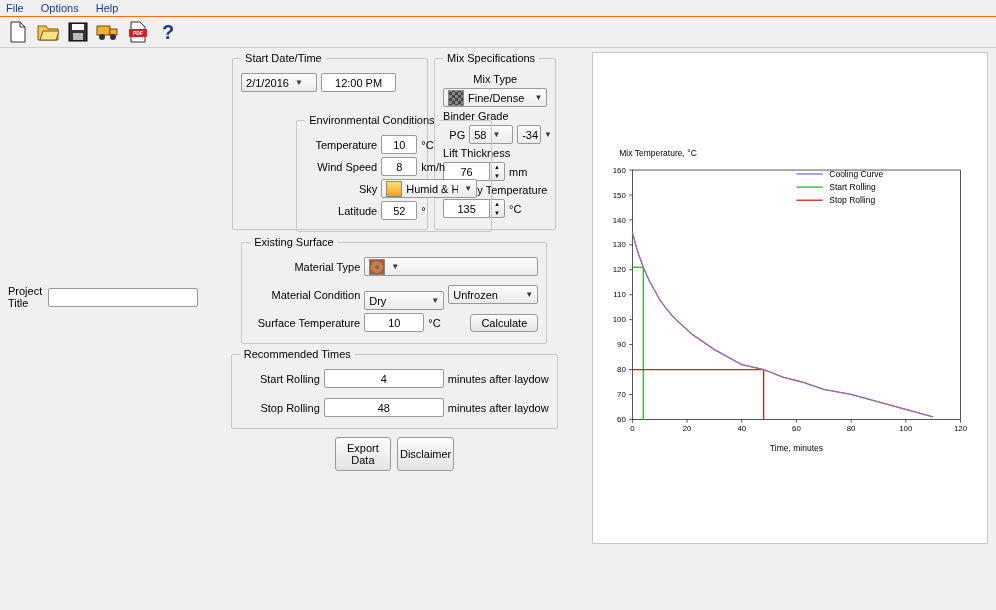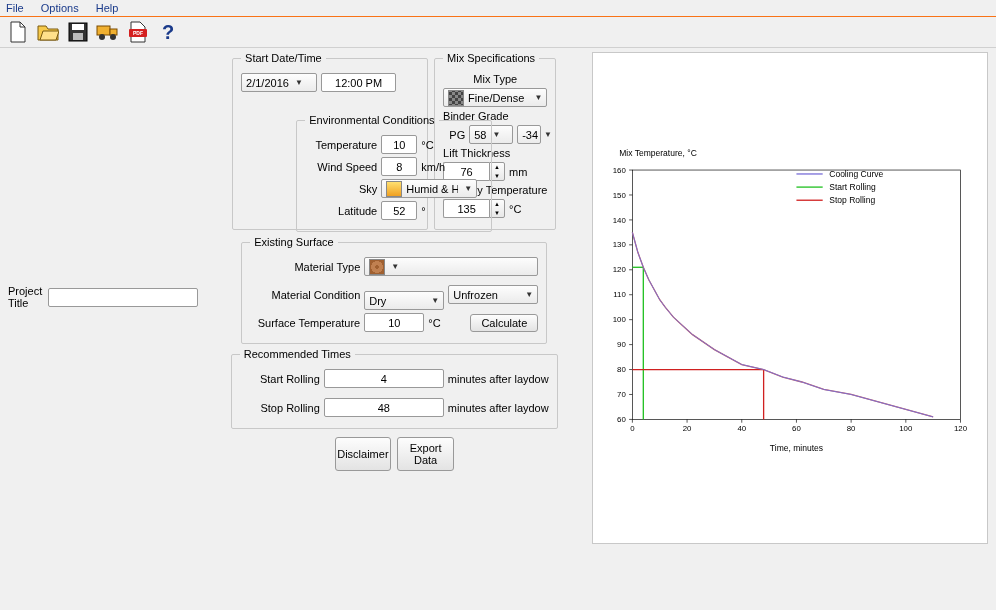--- a/index.html
+++ b/index.html
@@ -348,22 +348,22 @@
           <span>minutes after laydow</span>
         </div>
         <div class="row" style="margin-top:10px;">
           <span class="row-label" style="width:80px;">Stop Rolling</span>
           <input type="text" style="width: 120px; text-align: center;" value="48">
           <span>minutes after laydow</span>
         </div>
       </fieldset>
 
       <div class="bottom-btns">
+        <button class="btn">Export Data</button>
         <button class="btn">Disclaimer</button>
-        <button class="btn">Export Data</button>
       </div>
     </div>
 
     <div class="chart-panel" style="height:490px;">
       <svg class="chart" viewBox="0 0 600 490">
         <text x="40" y="28" font-size="13">Mix Temperature, °C</text>
 
         <g id="plot" transform="translate(60,50)">
 
           <rect x="0" y="0" width="500" height="380" fill="none" stroke="#000" stroke-width="1"></rect>

